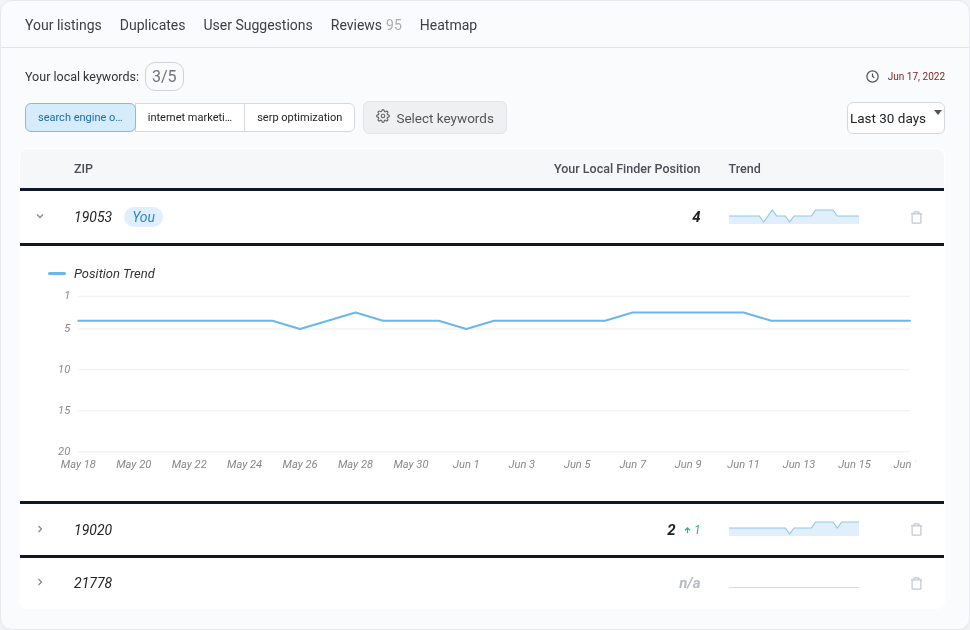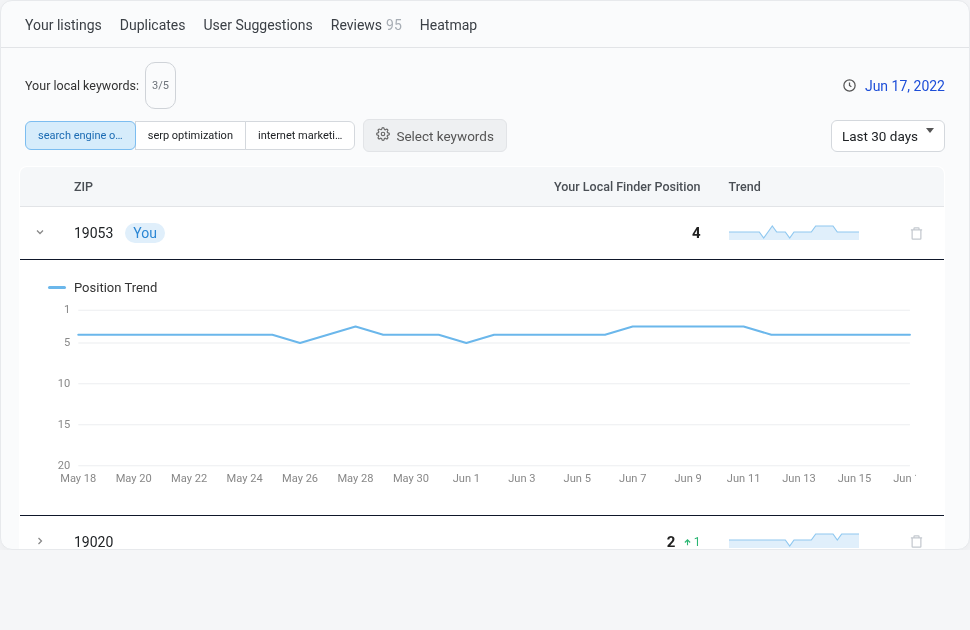--- a/index.html
+++ b/index.html
@@ -4,21 +4,21 @@
 <style>
   * { box-sizing: border-box; margin: 0; padding: 0; }
   body {
     font-family: -apple-system, BlinkMacSystemFont, "Segoe UI", Roboto, Arial, sans-serif;
     background: #f5f6f8;
     color: #202326;
     font-size: 13px;
   }
   .panel {
     width: 970px;
-    height: 550px;
+    height: 630px;
     margin: 0 auto;
     background: #fafbfc;
     border-radius: 12px;
     box-shadow: 0 4px 20px rgba(0,0,0,0.06);
     display: flex;
     flex-direction: column;
     overflow: hidden;
     border: 1px solid #e7e9ec;
   }
 
@@ -48,25 +48,25 @@
   .toolbar {
     display: flex;
     align-items: center;
     padding: 14px 24px 0 24px;
     gap: 12px;
   }
   .kw-label { font-size: 12.5px; color: #333; display: flex; align-items: center; gap: 6px; }
   .kw-count {
     border: 1px solid #cfd3d8;
     border-radius: 10px;
-    padding: 16px 6px;
-    font-size: 11px;
+    padding: 4px 6px;
+    font-size: 16px;
     color: #6d737a;
   }
-  .date-block { margin-left: auto; display: flex; align-items: center; gap: 8px; color: #1d4ed8; font-size: 14px;}
+  .date-block { margin-left: auto; display: flex; align-items: center; gap: 8px; color: #7f1d1d; font-size: 10px;}
   .clock-icon svg { display:block; }
 
   .toolbar2 {
     display: flex;
     align-items: center;
     padding: 10px 24px 14px 24px;
     gap: 8px;
   }
   .chip-group {
     display: flex;
@@ -102,21 +102,21 @@
     display: flex; align-items:center; gap:6px;
     color: #555;
     cursor: pointer;
     font-size: 13.5px;
   }
   .date-picker {
     margin-left: auto;
     background: #fff;
     border: 1px solid #d4d8dd;
     border-radius: 6px;
-    padding: 7px 10px;
+    padding: 7px 2px;
     display: flex; align-items:flex-start; gap:8px;
     cursor: pointer;
     font-size: 13.5px;
   }
   .chev-down { width:0; height:0; border-left:4px solid transparent; border-right:4px solid transparent; border-top:5px solid #555;}
 
   
   .table-wrap { padding: 0 24px 20px 18px; flex:1; overflow:auto;}
   table {
     width: 100%;
@@ -132,23 +132,24 @@
     font-size: 12.5px;
     color: #4a4f55;
     text-align: left;
     padding: 12px 14px;
     border-bottom: 1px solid #e2e4e7;
   }
   th.col-pos, td.col-pos { text-align: right; }
   th.col-trend { text-align:left; }
   tbody td {
     padding: 16px 14px;
-    border-top: 1px solid #0f172a;
+    border-top: 3px solid #0f172a;
     vertical-align: middle;
     font-size: 14px;
+    font-style: italic;
   }
   .exp-cell { width: 40px; text-align:center; }
   .zip-cell { display:flex; align-items:center; gap:12px;}
   .you-badge {
     background: #e0effb;
     color: #2a86d4;
     font-size: 14px;
     padding: 2px 8px;
     border-radius: 10px;
   }
@@ -201,22 +202,22 @@
             <path d="M12 7v5l3 2"></path>
           </svg>
       </span>
       <span>Jun 17, 2022</span>
     </div>
   </div>
 
   <div class="toolbar2">
     <div class="chip-group">
       <div class="chip active"><span>search engine o…</span></div>
+      <div class="chip"><span>internet marketi…</span></div>
       <div class="chip"><span>serp optimization</span></div>
-      <div class="chip"><span>internet marketi…</span></div>
     </div>
     <div class="select-kw-btn">
       <span>
         <svg width="14" height="14" viewBox="0 0 24 24" fill="none" stroke="#666" stroke-width="2">
             <circle cx="12" cy="12" r="3"></circle>
             <path d="M19.4 15a1.7 1.7 0 0 0 .34 1.87l.06.06a2 2 0 1 1-2.83 2.83l-.06-.06a1.7 1.7 0 0 0-1.87-.34 1.7 1.7 0 0 0-1 1.56V21a2 2 0 1 1-4 0v-.09a1.7 1.7 0 0 0-1.11-1.56 1.7 1.7 0 0 0-1.87.34l-.06.06a2 2 0 1 1-2.83-2.83l.06-.06a1.7 1.7 0 0 0 .34-1.87 1.7 1.7 0 0 0-1.56-1H3a2 2 0 1 1 0-4h.09a1.7 1.7 0 0 0 1.56-1.11 1.7 1.7 0 0 0-.34-1.87l-.06-.06a2 2 0 1 1 2.83-2.83l.06.06a1.7 1.7 0 0 0 1.87.34H9a1.7 1.7 0 0 0 1-1.56V3a2 2 0 1 1 4 0v.09a1.7 1.7 0 0 0 1 1.56 1.7 1.7 0 0 0 1.87-.34l.06-.06a2 2 0 1 1 2.83 2.83l-.06.06a1.7 1.7 0 0 0-.34 1.87V9a1.7 1.7 0 0 0 1.56 1H21a2 2 0 1 1 0 4h-.09a1.7 1.7 0 0 0-1.56 1z"></path>
           </svg>
       </span>
       <span>Select keywords</span>
     </div>

